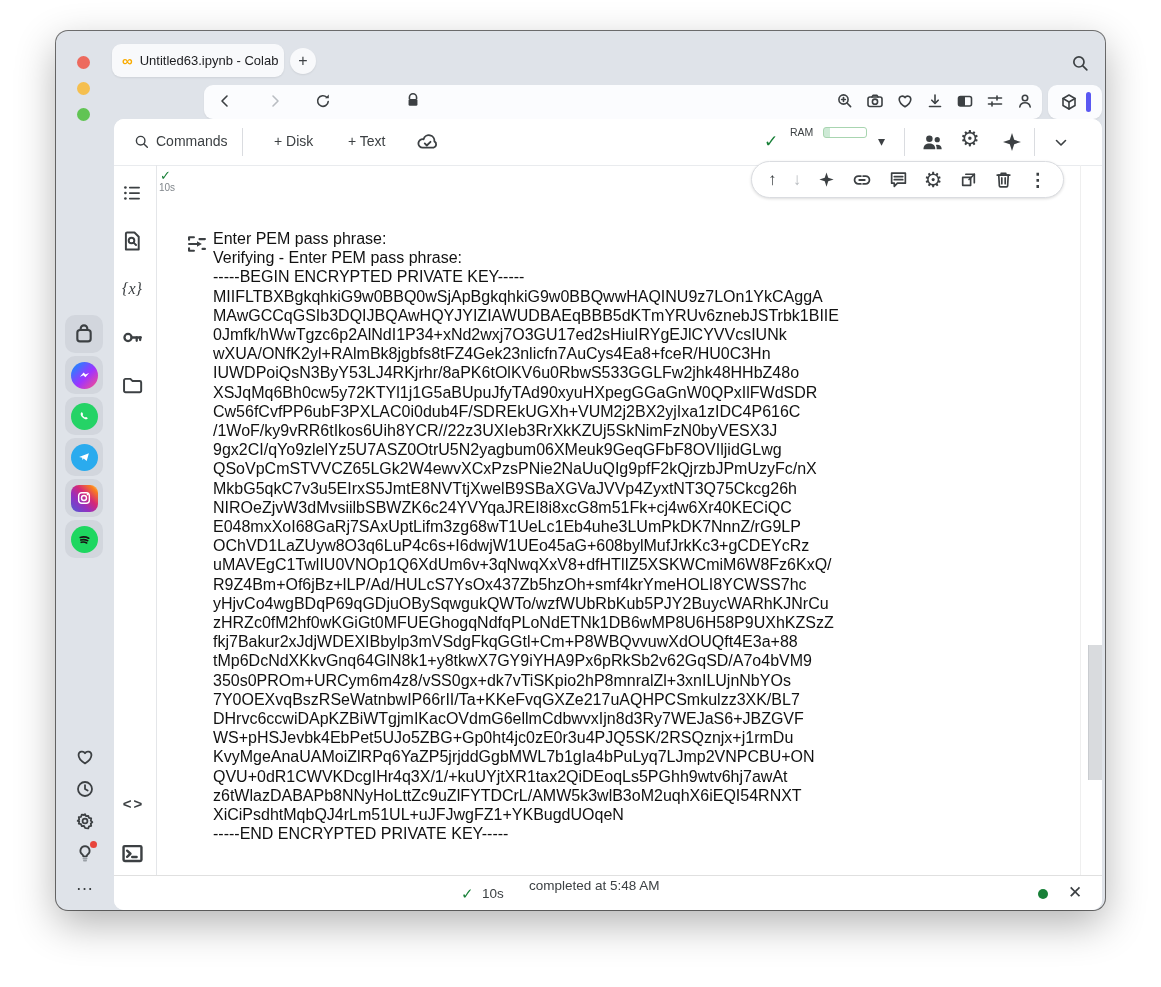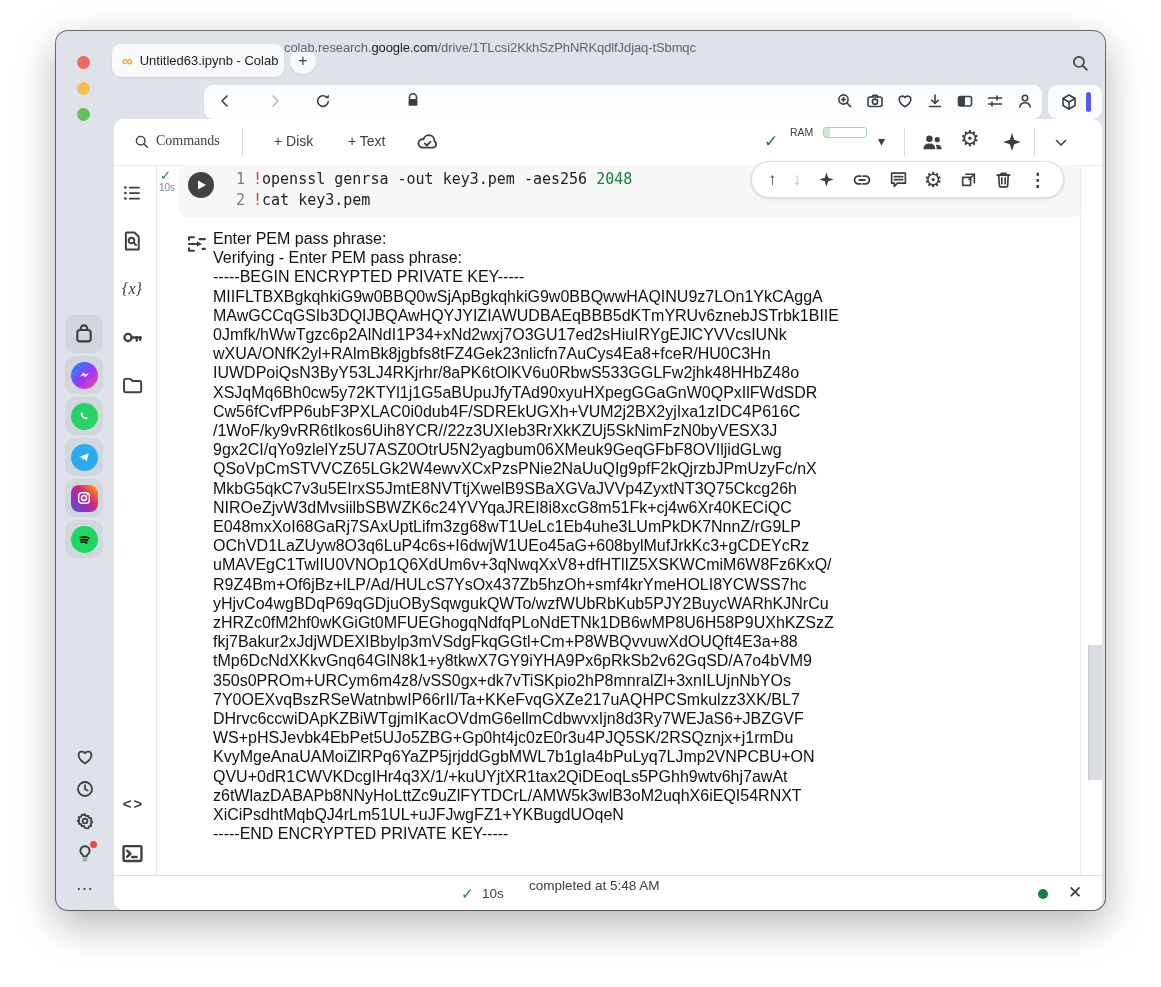--- a/index.html
+++ b/index.html
@@ -97,23 +97,20 @@
           <path d="M14.2 9.6a5.3 5.3 0 1 1-1.5-4.3"></path>
           <polygon points="14.8,2.6 14.8,6.2 11.2,6.2" fill="#3c4043" stroke="none"></polygon>
         </svg>
     </div>
     <div class="abs" style="left:349px;top:61px;">
       <svg class="sf" width="16" height="16" viewBox="0 0 18 18">
           <path d="M5 8V6a4 4 0 0 1 8 0v2" fill="none" stroke="#3c4043" stroke-width="1.8"></path>
           <rect x="4" y="8" width="10" height="7.5" rx="1.5"></rect>
         </svg>
     </div>
-    <div class="urltext">
-      <span class="urlgray">colab.research.</span><span class="urldark">google.com</span><span class="urlgray">/drive/1TLcsi2KkhSzPhNRKqdlfJdjaq-tSbmqc</span>
-    </div>
 
     <div class="abs" style="left:780px;top:61px;">
       <svg class="s" width="18" height="18" viewBox="0 0 18 18">
           <circle cx="7.5" cy="7.5" r="4.6"></circle>
           <line x1="11" y1="11" x2="14.6" y2="14.6"></line>
           <line x1="5.6" y1="7.5" x2="9.4" y2="7.5"></line>
           <line x1="7.5" y1="5.6" x2="7.5" y2="9.4"></line>
         </svg>
     </div>
     <div class="abs" style="left:810px;top:61px;">
@@ -238,21 +235,21 @@
 
     <div class="panel">
 
       <div class="cbar">
         <div class="abs" style="left:20px;top:15px;">
           <svg class="s" width="16" height="16" viewBox="0 0 18 18">
               <circle cx="7.5" cy="7.5" r="4.8"></circle>
               <line x1="11.2" y1="11.2" x2="15" y2="15"></line>
             </svg>
         </div>
-        <span class="abs lbl" style="left:42px;top:14px;font-family:Liberation Serif, serif;">Commands</span>
+        <span class="abs lbl" style="left:42px;top:14px;">Commands</span>
         <div class="vdiv" style="left:128px;top:9px;height:28px;"></div>
         <span class="abs lbl" style="left:160px;top:14px;">+ Disk</span>
         <span class="abs lbl" style="left:234px;top:14px;">+ Text</span>
         <div class="abs" style="left:302px;top:12px;">
           <svg class="s" width="23" height="23" viewBox="0 0 20 20">
               <path d="M6 14.5a3.7 3.7 0 1 1 .6-7.3A4.8 4.8 0 0 1 16 9a3 3 0 0 1-.7 5.5H6z"></path>
               <polyline points="7.6,10.8 9.4,12.6 12.6,9.4"></polyline>
             </svg>
         </div>
         <span class="abs" style="left:650px;top:12px;color:#188038;font-size:17px;">✓</span>
@@ -327,29 +324,20 @@
         <svg class="s" width="23" height="23" viewBox="0 0 18 18" style="stroke-width:1.9;">
             <rect x="2" y="3.2" width="14" height="11.6" rx="1"></rect>
             <polyline points="4.8,6.8 7.4,9.2 4.8,11.6"></polyline>
             <line x1="8.8" y1="11.8" x2="12.2" y2="11.8"></line>
           </svg>
       </div>
 
       <span class="abs" style="left:46px;top:49px;color:#188038;font-size:13px;">✓</span>
       <span class="abs" style="left:45px;top:63px;font-size:10px;color:#80868b;">10s</span>
 
-      <div class="cell">
-        <div class="play">
-          <svg width="12" height="12" viewBox="0 0 12 12">
-              <polygon points="3,1.5 11,6 3,10.5" fill="#ffffff"></polygon>
-            </svg>
-        </div>
-        <div class="codeline" style="top:5px;"><span class="ln">1</span><span class="bang">!</span><span>openssl genrsa -out key3.pem -aes256 </span><span class="lit">2048</span></div>
-        <div class="codeline" style="top:26px;"><span class="ln">2</span><span class="bang">!</span><span>cat key3.pem</span><span class="lit"></span></div>
-      </div>
 
       <div class="celltools">
         <span class="glyph">↑</span>
         <span class="glyph dis">↓</span>
         <svg class="sf" width="19" height="19" viewBox="0 0 24 24">
             <path d="M12 3l2.2 6.8L21 12l-6.8 2.2L12 21l-2.2-6.8L3 12l6.8-2.2z"></path>
           </svg>
         <svg class="s" width="20" height="20" viewBox="0 0 18 18">
             <path d="M8 12.5H5.8a3.5 3.5 0 0 1 0-7H8"></path>
             <path d="M10 5.5h2.2a3.5 3.5 0 0 1 0 7H10"></path>

